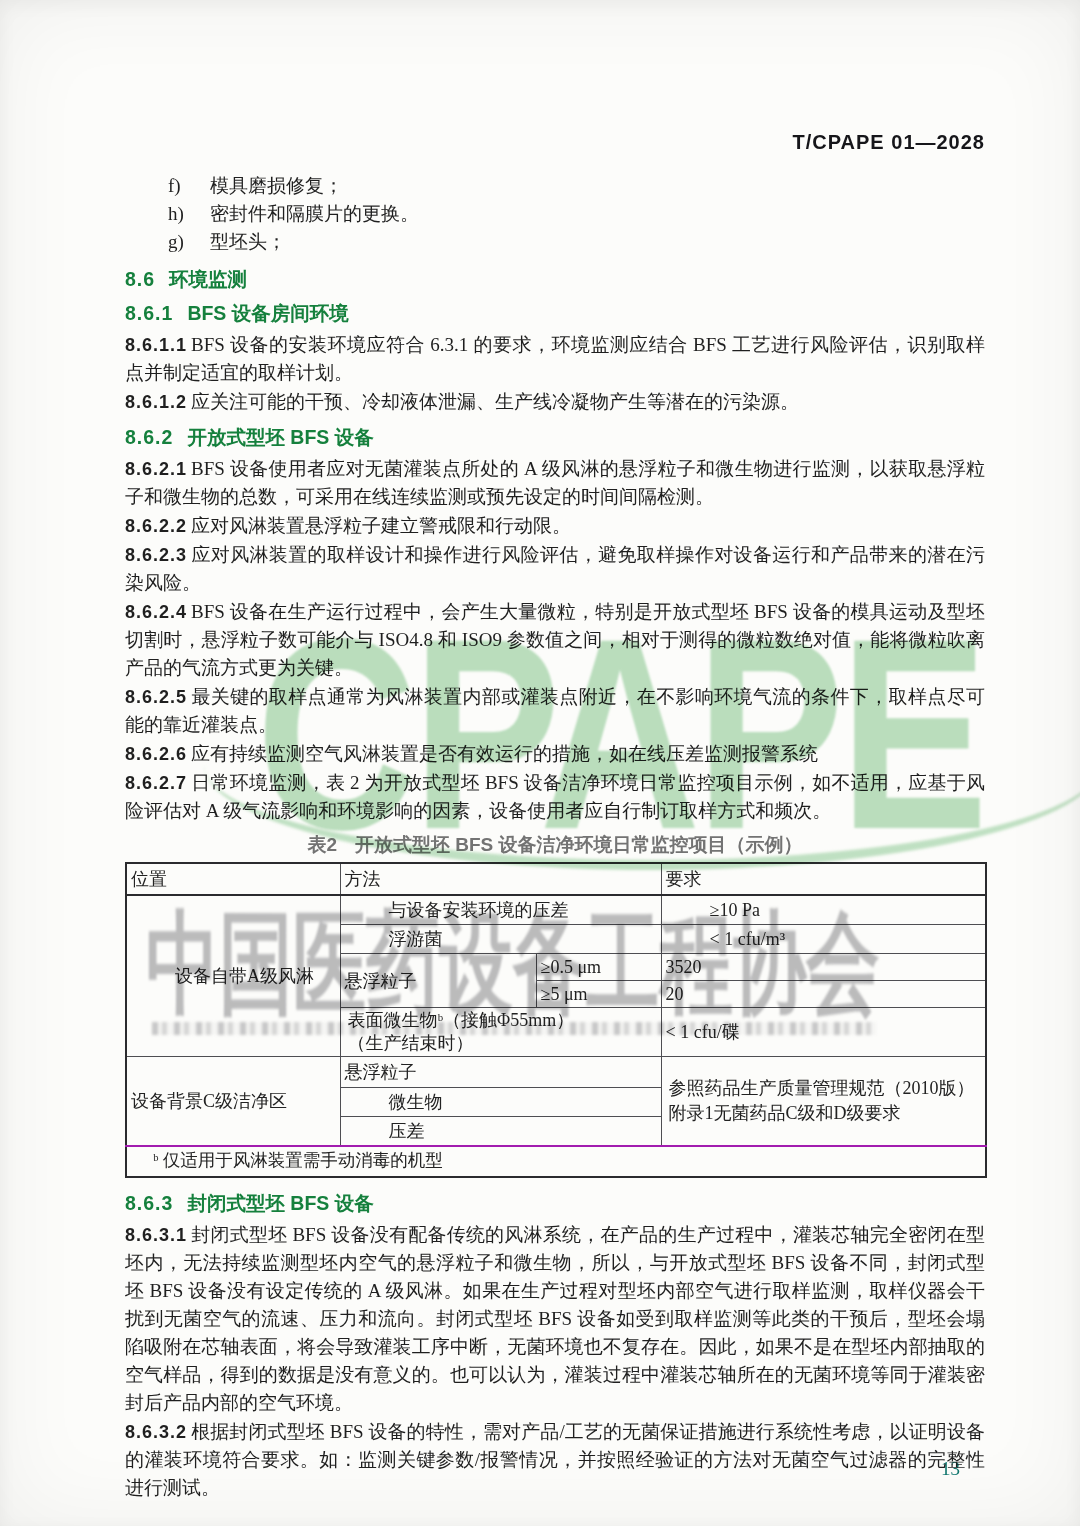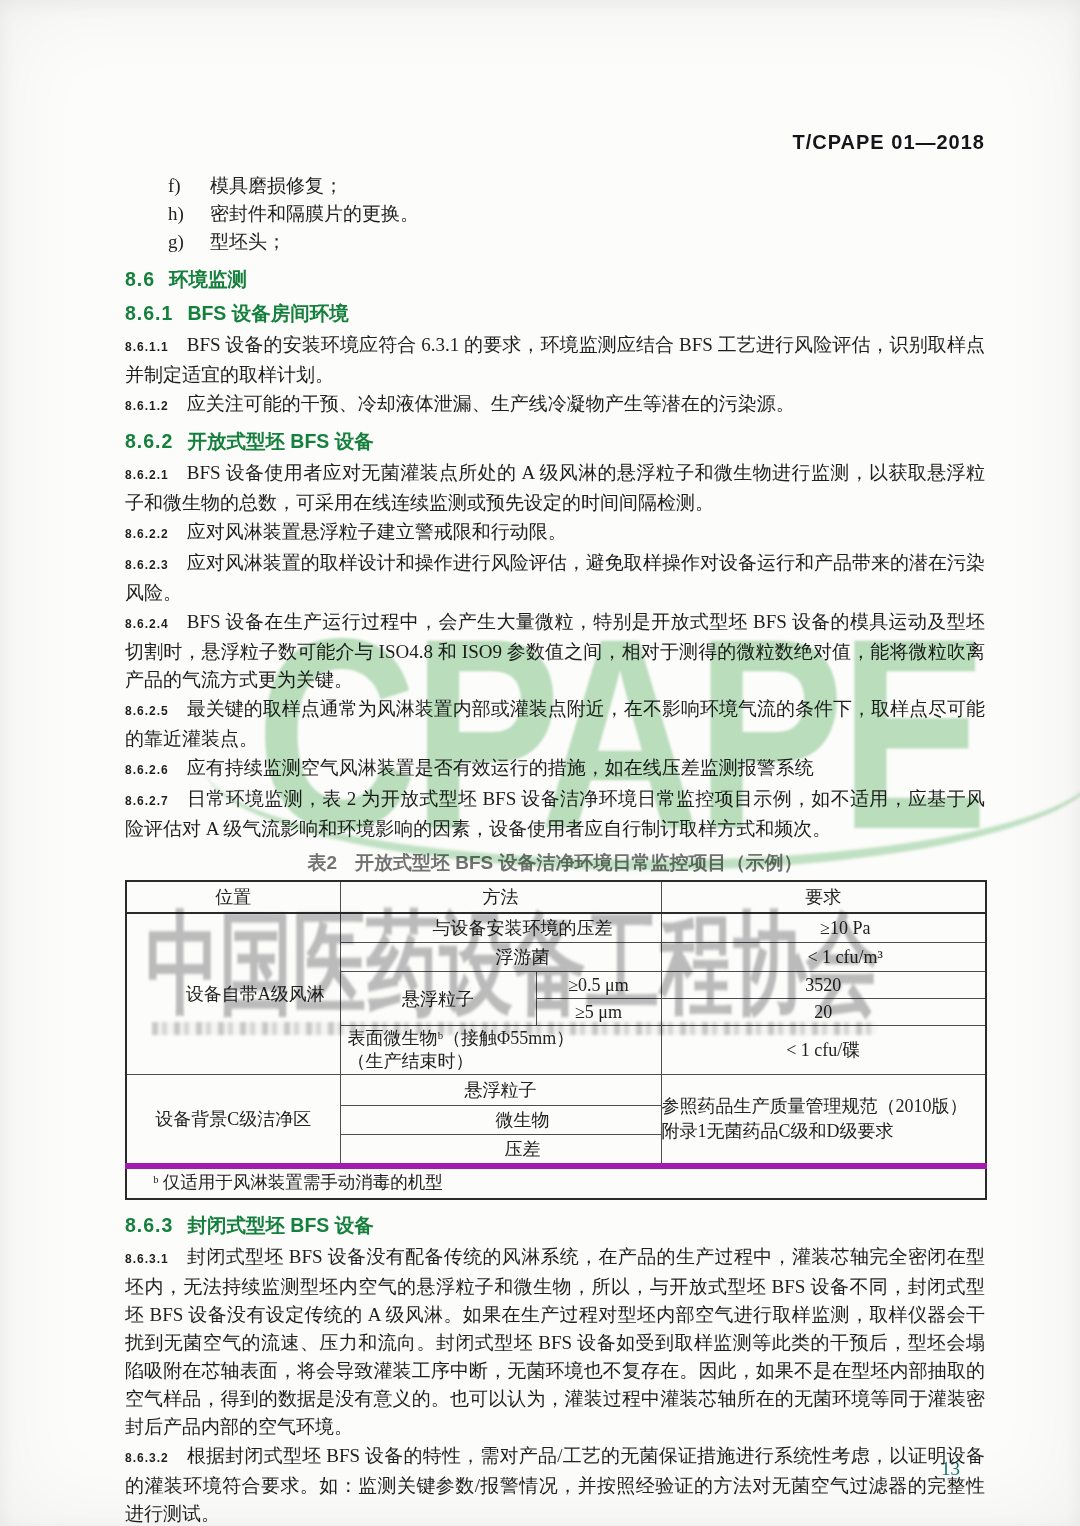--- a/index.html
+++ b/index.html
@@ -28,44 +28,44 @@
   .doclist .li{padding-left:43px;line-height:28px;}
   .doclist .lm{display:inline-block;min-width:22px;margin-right:20px;}
   h2.sec,h3.sec{
     font-family:"Liberation Sans","DejaVu Sans",sans-serif;
     font-size:19.5px;font-weight:700;color:#15803d;
     margin:10px 0 5px 0;line-height:26px;
   }
   h3.sec{margin:8px 0 5px 0;}
   .hnum{font-family:"Liberation Sans","DejaVu Sans",sans-serif;font-weight:700;margin-right:14px;letter-spacing:1px;}
   .para{margin:1px 0 0 0;text-align:justify;}
-  .pnum{font-family:"Liberation Sans","DejaVu Sans",sans-serif;font-weight:600;font-size:12px;margin-right:18px;letter-spacing:1px;white-space:nowrap;}
+  .pnum{font-family:"Liberation Sans","DejaVu Sans",sans-serif;font-weight:600;font-size:18px;margin-right:4px;letter-spacing:1px;white-space:nowrap;}
   
   .tcaption{
     text-align:center;margin:7px 0 4px 0;
     font-family:"Liberation Sans","DejaVu Sans",sans-serif;
     font-weight:700;font-size:19px;line-height:26px;color:#737373;
   }
   .tcaption .cap-label{margin-right:18px;}
   table.t2{
     width:860px;border-collapse:collapse;table-layout:fixed;
     font-size:18px;line-height:22px;color:#222;
     border:2px solid #2b2b2e;
   }
-  .t2 th,.t2 td{border:1px solid #4e4e52;text-align:center;padding:1px 4px;font-weight:normal;vertical-align:middle;}
+  .t2 th,.t2 td{border:1px solid #4e4e52;text-align:left;padding:1px 4px;font-weight:normal;vertical-align:middle;}
   .t2 thead th{height:28px;border-bottom:2px solid #2b2b2e;}
   .t2 .rh26 td{height:26px;padding-left:48px;}
   .t2 .rh24 td{height:24px;}
   .t2 .rh28 td{height:28px;}
   .t2 .rh44 td{height:44px;}
   .t2 .cell-left{text-align:left;padding-left:7px;}
   .t2 .blk{display:block;line-height:23px;}
-  .t2 .req-wrap{text-align:left;line-height:25px;padding:2px 0;}
+  .t2 .req-wrap{text-align:left;line-height:25px;padding:2px 7px;}
   .t2 .fnrow td{
-    border-top:6px solid #a21caf;text-align:left;
+    border-top:2px solid #a21caf;text-align:left;
     height:24px;padding:1px 8px 4px 26px;font-size:17.5px;
   }
   
   .wm{position:absolute;z-index:4;pointer-events:none;mix-blend-mode:multiply;}
   .wm-green{
     left:256px;top:598px;
     font-family:"Liberation Sans","DejaVu Sans",sans-serif;font-weight:700;
     font-size:272px;line-height:1;letter-spacing:-6px;
     color:rgba(122,193,130,0.50);
     transform:scaleX(0.82);transform-origin:left top;
@@ -96,21 +96,21 @@
 </head>
 <body>
 
 <div class="page">
 
   <div class="wm wm-green">CPAPE</div>
   <div class="wm wm-arc"></div>
   <div class="wm wm-gray">中国医药设备工程协会</div>
   <div class="wm wm-sub"></div>
 
-  <div class="header-code">T/CPAPE 01—2018</div>
+  <div class="header-code">T/CPAPE 01—2028</div>
   <div class="pagenum">13</div>
 
   <div class="content">
 
     <div class="doclist">
       <div class="li">
         <span class="lm">f)</span><span>模具磨损修复；</span>
       </div>
       <div class="li">
         <span class="lm">h)</span><span>密封件和隔膜片的更换。</span>

